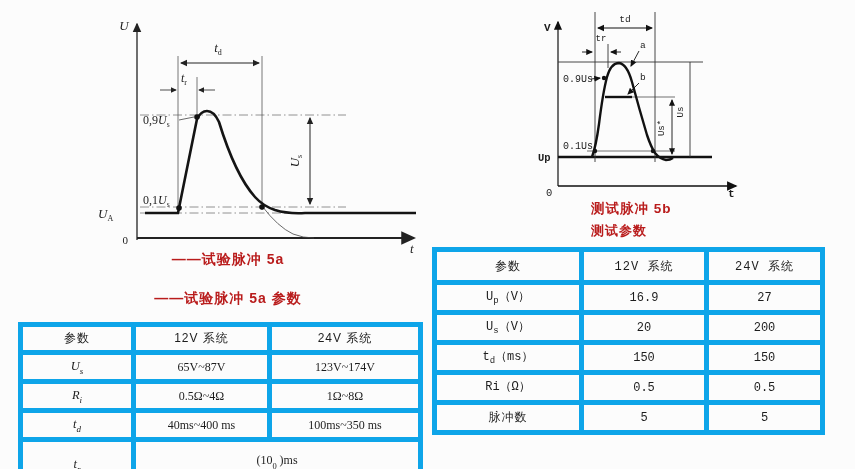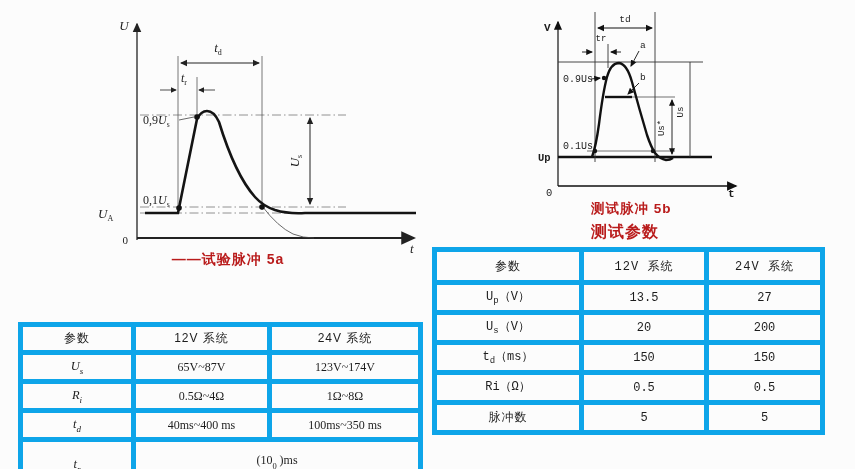--- a/index.html
+++ b/index.html
@@ -79,20 +79,21 @@
     <line x1="179" y1="120" x2="194" y2="117" stroke="#444" stroke-width="0.8"></line>
     <text class="ser" x="143" y="124" font-size="12"><tspan>0,9</tspan><tspan font-style="italic">U</tspan><tspan dy="3" font-size="7.5">s</tspan></text>
     <text class="ser" x="143" y="204" font-size="12"><tspan>0,1</tspan><tspan font-style="italic">U</tspan><tspan dy="3" font-size="7.5">s</tspan></text>
     <text class="ser" x="98" y="218" font-size="13"><tspan font-style="italic">U</tspan><tspan dy="3" font-size="8">A</tspan></text>
 
     <line x1="310" y1="118" x2="310" y2="204" stroke="#222" stroke-width="1" marker-start="url(#arA)" marker-end="url(#arA)"></line>
     <text class="ser" transform="rotate(-90 299 161)" x="299" y="161" font-size="13" text-anchor="middle"><tspan font-style="italic">U</tspan><tspan dy="3" font-size="8">s</tspan></text>
   </svg>
 
   <div class="abs caption cap-center" style="top:251px">——试验脉冲 5a</div>
+  <div class="abs caption cap-center" style="top:290px">——试验脉冲 5a 参数</div>
 
   <table class="abs tbl-a" style="left:18px;top:322px;width:400px">
     <colgroup>
         <col style="width:113px">
         <col style="width:136px">
         <col style="width:151px">
       </colgroup>
     <tbody>
         <tr class="hdr">
       <td>参数</td>
@@ -177,37 +178,37 @@
     <text class="mono" x="105" y="80" font-size="9.5">b</text>
     <line x1="104" y1="83" x2="93" y2="94" stroke="#111" stroke-width="0.9" marker-end="url(#arB)"></line>
 
     <line x1="137" y1="100" x2="137" y2="154" stroke="#111" stroke-width="0.9" marker-start="url(#arB)" marker-end="url(#arB)"></line>
     <text class="mono" transform="rotate(-90 129 128)" x="129" y="128" font-size="9" text-anchor="middle">Us*</text>
     <line x1="155" y1="62" x2="155" y2="157" stroke="#333" stroke-width="0.9"></line>
     <text class="mono" transform="rotate(-90 148 112)" x="148" y="112" font-size="9" text-anchor="middle">Us</text>
   </svg>
 
   <div class="abs caption" style="left:591px;top:200px;font-size:13.5px">测试脉冲 5b</div>
-  <div class="abs caption" style="left:591px;top:222px;font-size:16px">测试参数</div>
+  <div class="abs caption" style="left:591px;top:222px;font-size:13px">测试参数</div>
 
   <table class="abs tbl-b" style="left:432px;top:247px;width:388px">
     <colgroup>
         <col style="width:147px">
         <col style="width:125px">
         <col style="width:116px">
       </colgroup>
     <tbody>
         <tr class="hdr">
       <td>参数</td>
       <td>12V 系统</td>
       <td>24V 系统</td>
     </tr>
     <tr>
       <td class="mb"><span>U</span><sub>p</sub><sup></sup><span>（V）</span></td>
-      <td>13.5</td>
+      <td>16.9</td>
       <td>27</td>
     </tr>
     <tr>
       <td class="mb"><span>U</span><sub>s</sub><sup></sup><span>（V）</span></td>
       <td>20</td>
       <td>200</td>
     </tr>
     <tr>
       <td class="mb"><span>t</span><sub>d</sub><sup></sup><span>（ms）</span></td>
       <td>150</td>

